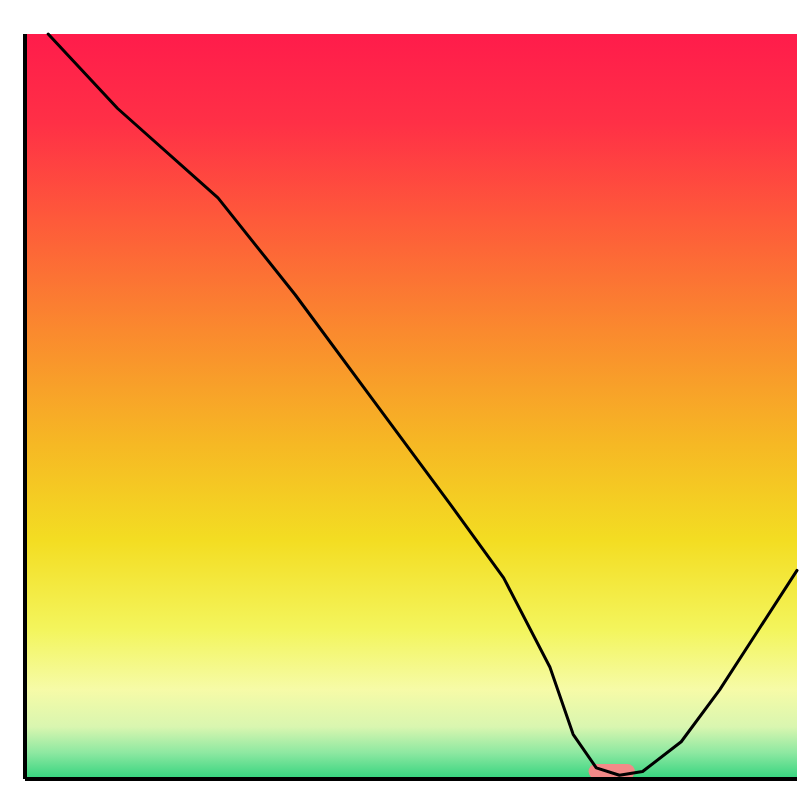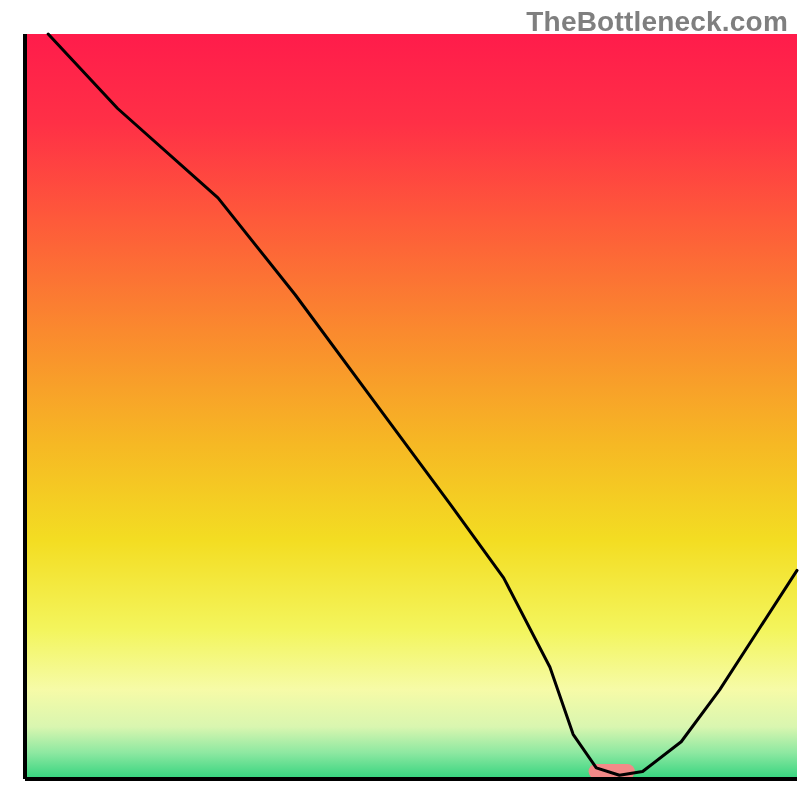--- a/index.html
+++ b/index.html
@@ -49,14 +49,13 @@
           <stop offset="96.50%" stop-color="#8de8a1"></stop>
           <stop offset="100.00%" stop-color="#33d47e"></stop>
         </linearGradient>
       </defs>
       <rect x="25" y="34" width="772" height="745" fill="url(#bg-grad)"></rect>
       <rect x="588.5600000000001" y="764.05" width="46.32" height="15" rx="7.5" ry="7.5" fill="#f38a88"></rect>
       <path d="M48.16 34.00 L117.64 108.50 L218.00 197.90 L295.20 294.75 L372.40 399.05 L449.60 503.35 L503.64 577.85 L549.96 667.25 L573.12 734.30 L596.28 767.83 L619.44 775.27 L642.60 771.55 L681.20 741.75 L719.80 689.60 L758.40 630.00 L797.00 570.40" fill="none" stroke="#000000" stroke-width="3" stroke-linejoin="round" stroke-linecap="round"></path>
       <line x1="25" y1="34" x2="25" y2="779" stroke="#000000" stroke-width="4"></line>
       <line x1="25" y1="779" x2="797" y2="779" stroke="#000000" stroke-width="4"></line>
     </svg>
-  <div class="watermark">TheBottleneck.com</div>
 </div>
 
 </body></html>

